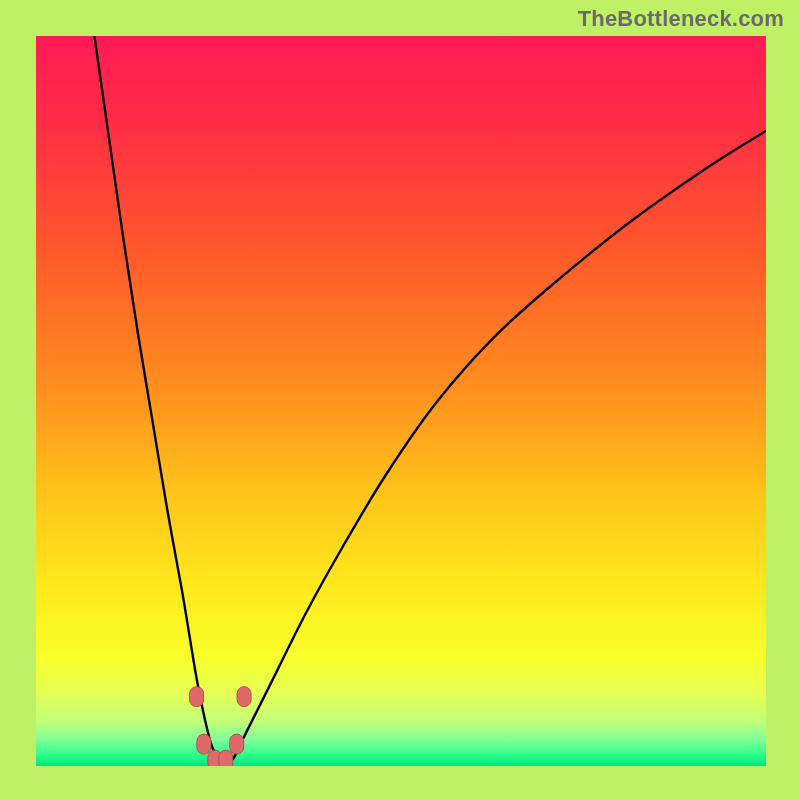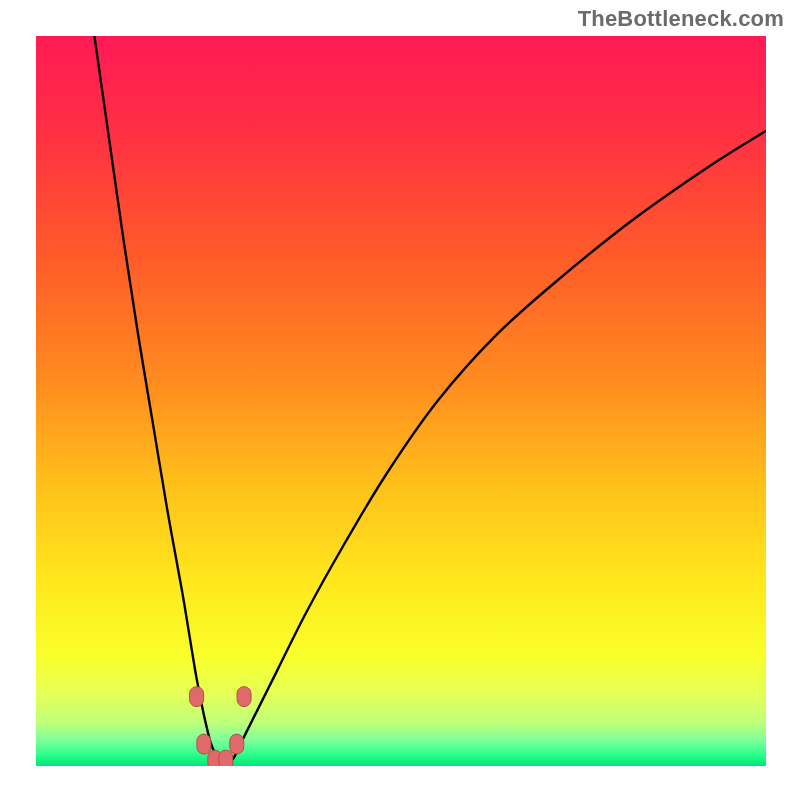--- a/index.html
+++ b/index.html
@@ -9,21 +9,21 @@
     height: 800px;
     background: #000;
     overflow: hidden;
   }
   .frame {
     position: absolute;
     left: 0;
     top: 0;
     width: 800px;
     height: 800px;
-    background: #ffffff;
+    background: #bef264;
   }
   .plot {
     position: absolute;
     left: 36px;
     top: 36px;
     width: 730px;
     height: 730px;
     overflow: hidden;
   }
   .gradient {

